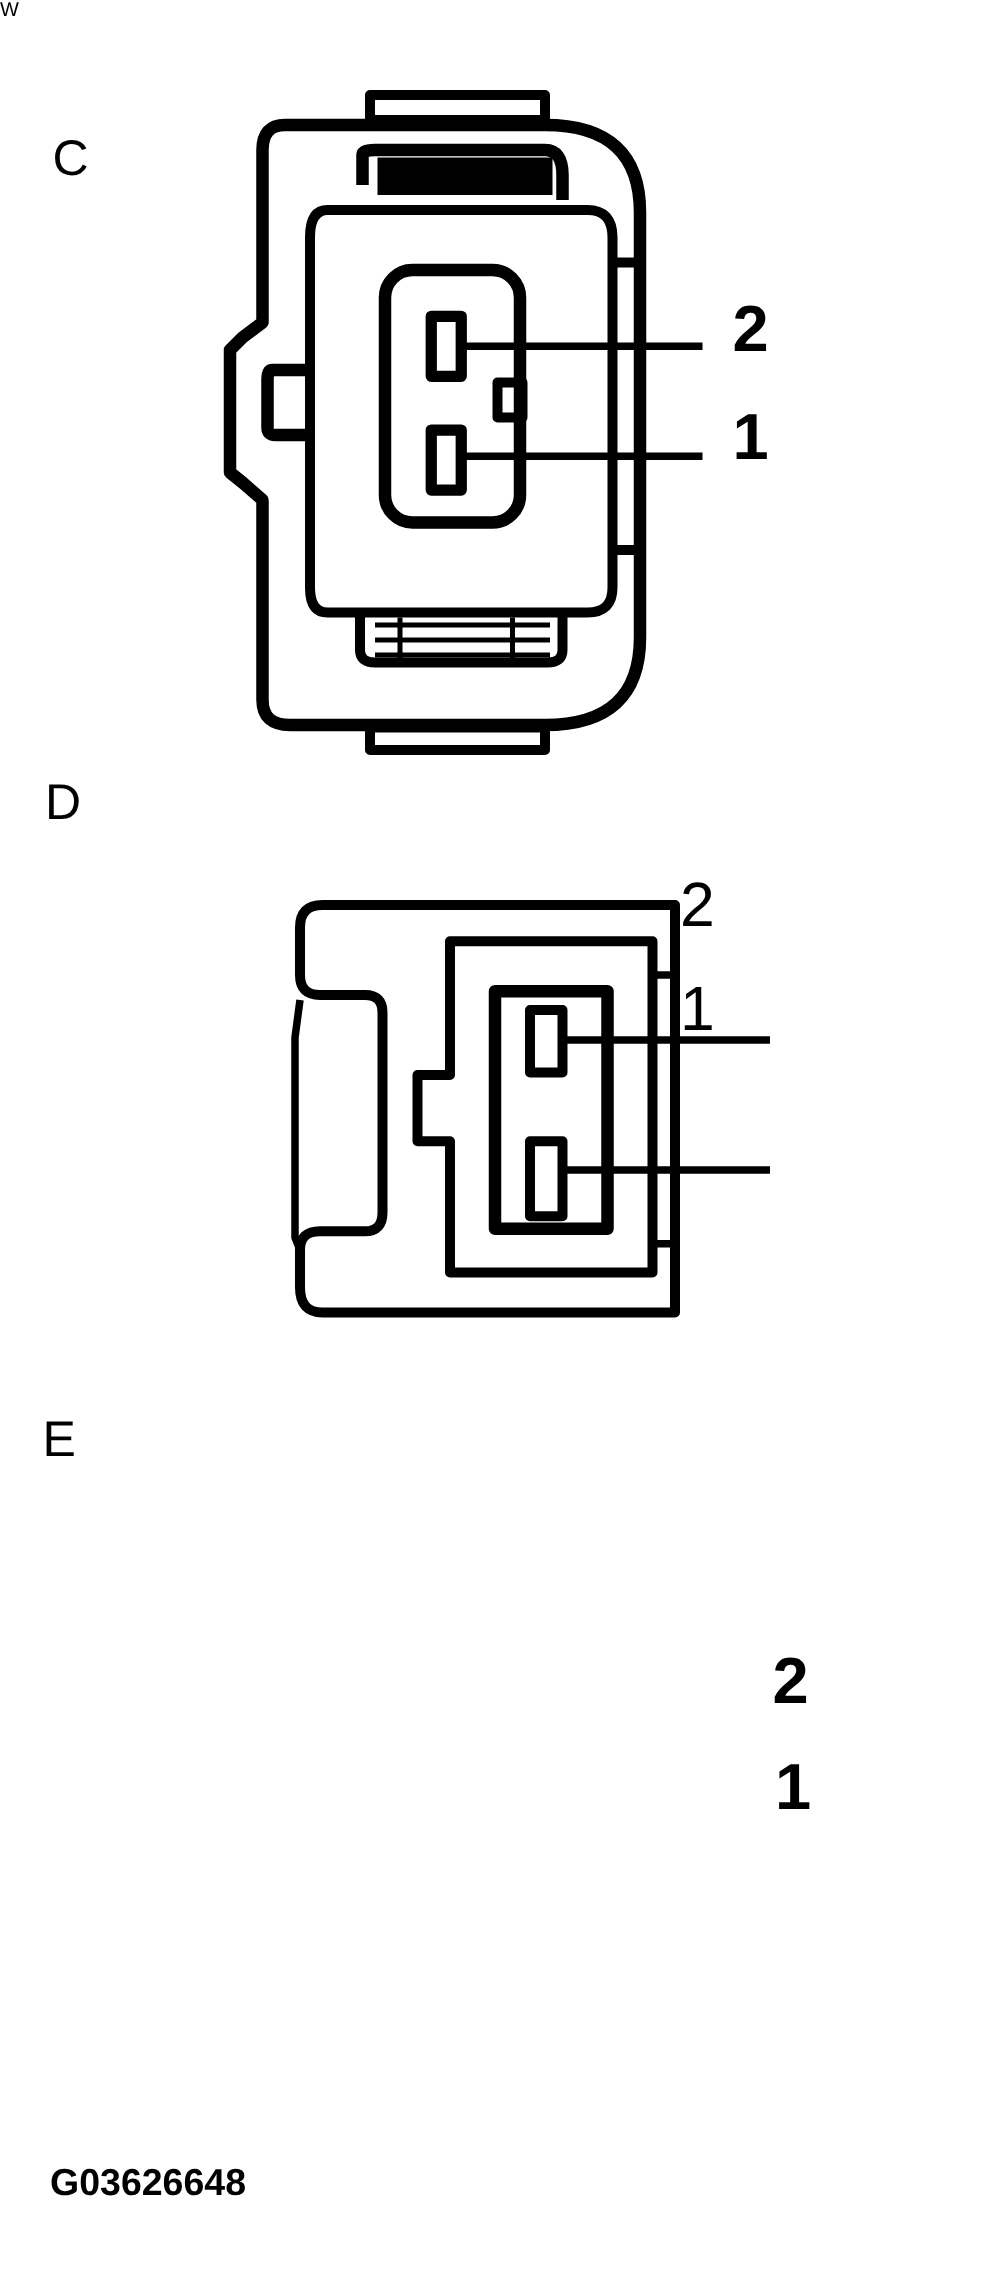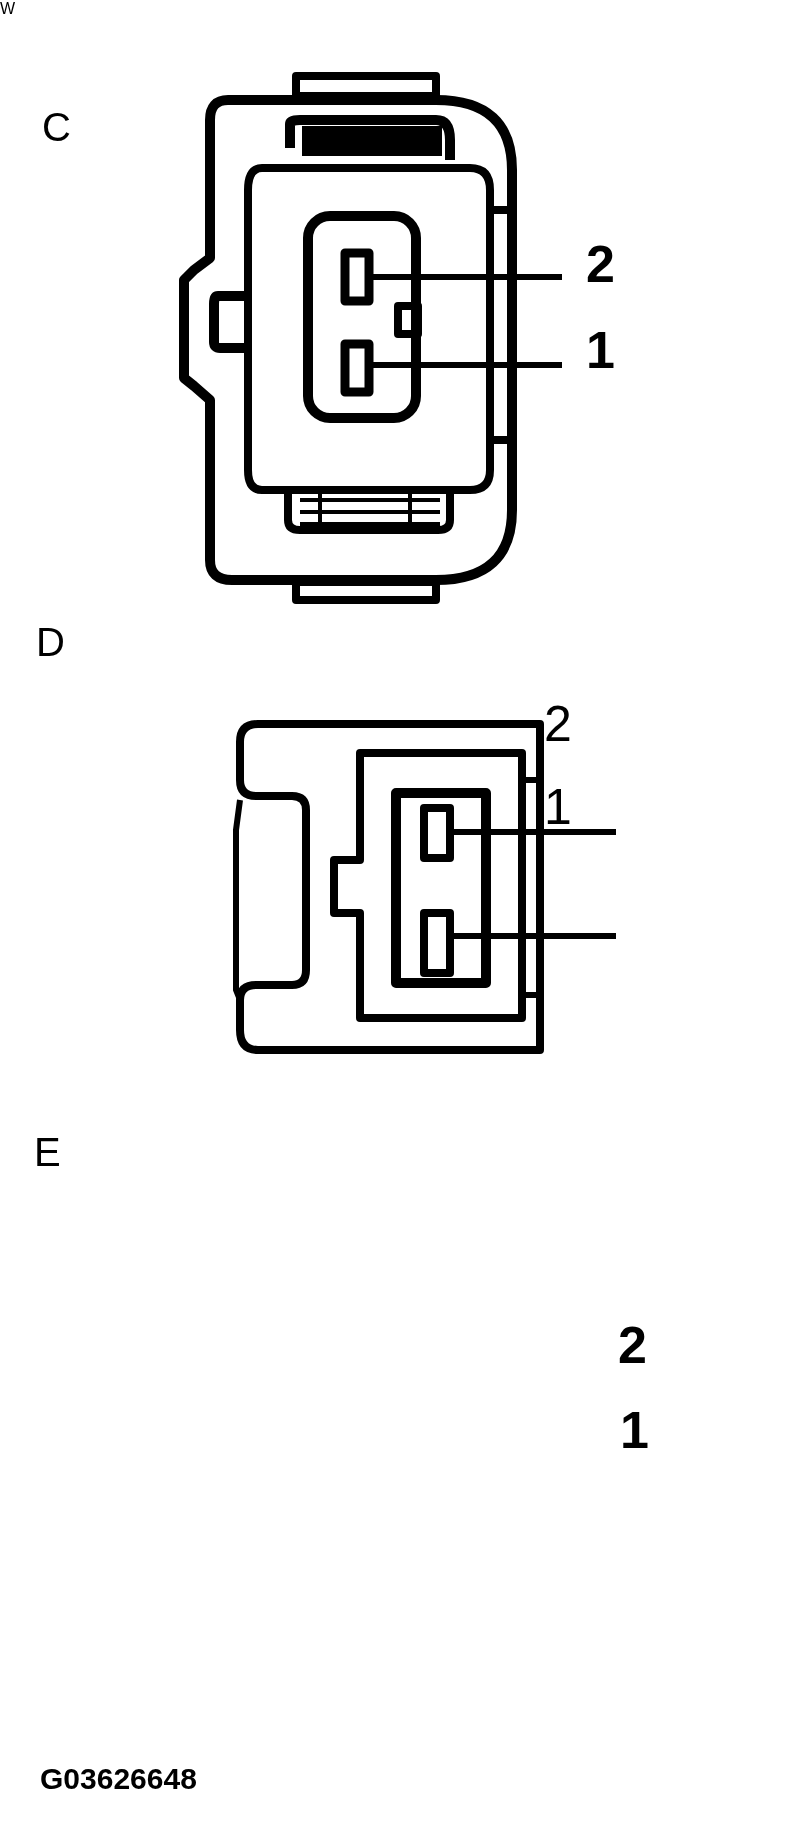--- a/index.html
+++ b/index.html
@@ -27,21 +27,21 @@
 
 
 <div class="label pin-num-d" style="left:544px; top:695px;">2</div>
 <div class="label pin-num-d" style="left:544px; top:778px;">1</div>
 
 
 <div class="label pin-num" style="left:618px; top:1315px;">2</div>
 <div class="label pin-num" style="left:620px; top:1400px;">1</div>
 
 
-<div class="label caption" style="left:40px; top:1730px;margin-top:32px;">G03626648</div>
+<div class="label caption" style="left:40px; top:1730px;">G03626648</div>
 
 <svg width="799" height="1837" viewBox="0 0 799 1837" xmlns="http://www.w3.org/2000/svg" fill="none" stroke="#000" stroke-linejoin="round">
 
   <g>
 
     <rect x="296" y="76" width="140" height="20" stroke-width="8"></rect>
 
     <path d="M 228 100 L 436 100 Q 512 100 512 170 L 512 510 Q 512 580 436 580 L 232 580 Q 210 580 210 560 L 210 400 L 194 386 L 184 378 L 184 280 L 194 270 L 210 258 L 210 120 Q 210 100 228 100 Z" stroke-width="10"></path>
 
     <rect x="296" y="582" width="140" height="18" stroke-width="8"></rect>

